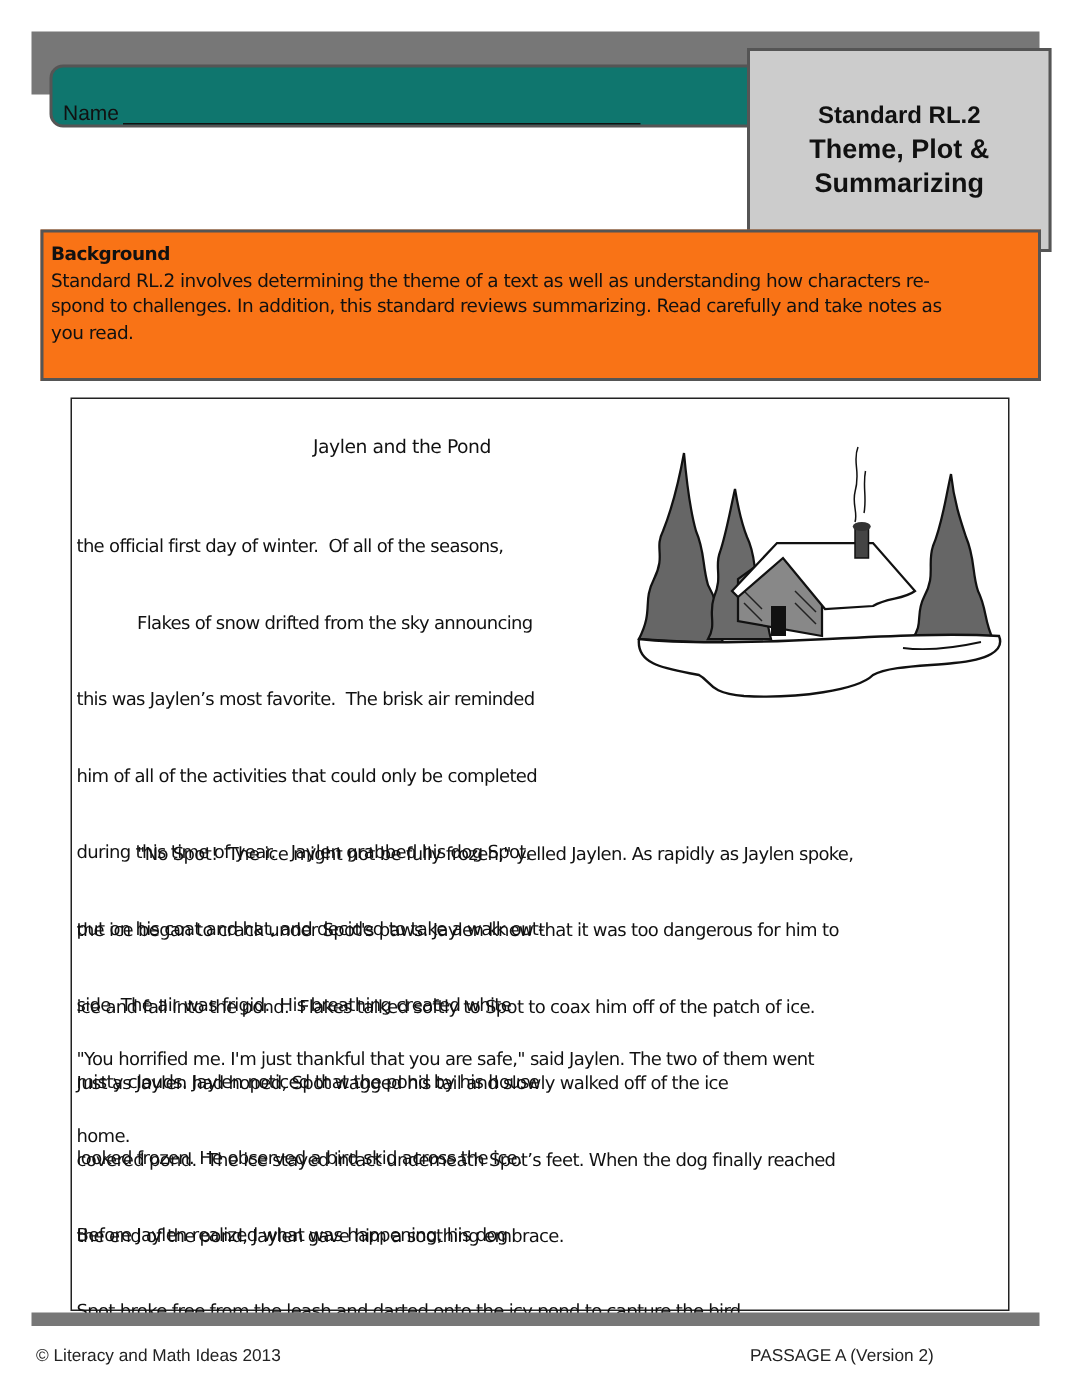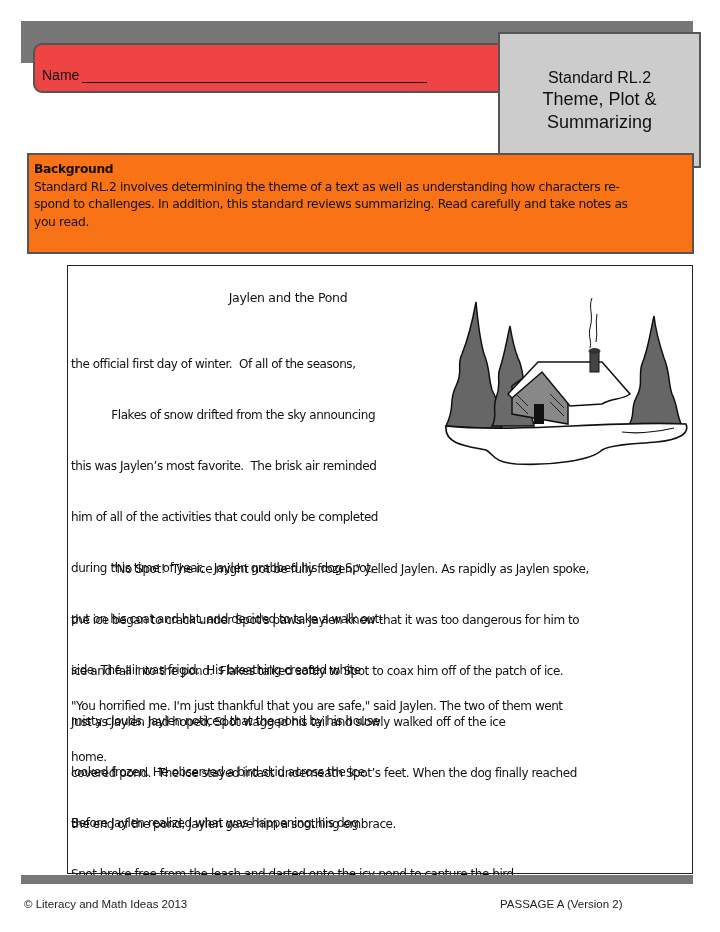--- a/index.html
+++ b/index.html
@@ -5,53 +5,53 @@
   html, body { margin: 0; padding: 0; }
   body {
     width: 720px; height: 932px; position: relative; background: #ffffff;
     font-family: "Liberation Sans", sans-serif; color: #111; overflow: hidden;
   }
   .top-bar {
     position: absolute; left: 21px; top: 21px; width: 672px; height: 42px;
     background: #777777;
   }
   .name-box {
-    position: absolute; left: 33px; top: 43px; width: 478px; height: 50px;
-    background: #ef4444; border: 2px solid #555555; border-radius: 9px;
+    position: absolute; left: 33px; top: 43px; width: 478px; height: 42px;
+    background: #0f766e; border: 2px solid #555555; border-radius: 9px;
     box-sizing: border-box;
   }
   .name-label {
     position: absolute; left: 7px; top: 22px; font-size: 14px; color: #111;
     font-family: "Liberation Sans", sans-serif;
   }
   .name-line {
     position: absolute; left: 47px; top: 37px; width: 345px; height: 0;
     border-bottom: 1.5px solid #111;
   }
   .standard-box {
     position: absolute; left: 498px; top: 32px; width: 203px; height: 136px;
     background: #cccccc; border: 2px solid #555555; box-sizing: border-box;
     display: flex; flex-direction: column; align-items: center; justify-content: center;
-    text-align: center; font-weight: normal; color: #111;
+    text-align: center; font-weight: bold; color: #111;
   }
   .std-line1 { font-size: 16px; line-height: 21px; }
   .std-line2 { font-size: 18px; line-height: 23px; }
   .std-line3 { font-size: 18px; line-height: 23px; }
   .background-box {
     position: absolute; left: 27px; top: 153px; width: 667px; height: 101px;
     border: 2.5px solid #555555; box-sizing: border-box; background: #f97316;
     padding: 6px 6px 0 5px;
     font-family: "DejaVu Sans", sans-serif; font-size: 12.3px; line-height: 17.5px;
     letter-spacing: -0.35px;
   }
   .bg-title { font-weight: bold; display: block; }
   .bg-text { display: block; }
   .passage-box {
     position: absolute; left: 47px; top: 265px; width: 626px; height: 609px;
-    border: 1.5px solid #222; box-sizing: border-box; background: #fff; margin-left: 20px;
+    border: 1.5px solid #222; box-sizing: border-box; background: #fff;
   }
   .passage-title {
     position: absolute; left: 120px; top: 24px; width: 200px;
     font-family: "DejaVu Sans", sans-serif; font-size: 12.5px; letter-spacing: -0.3px;
     text-align: center;
   }
   .passage-para {
     position: absolute; left: 3px; font-family: "DejaVu Sans", sans-serif;
     font-size: 12px; line-height: 17px; letter-spacing: -0.45px; color: #111;
     white-space: nowrap;

